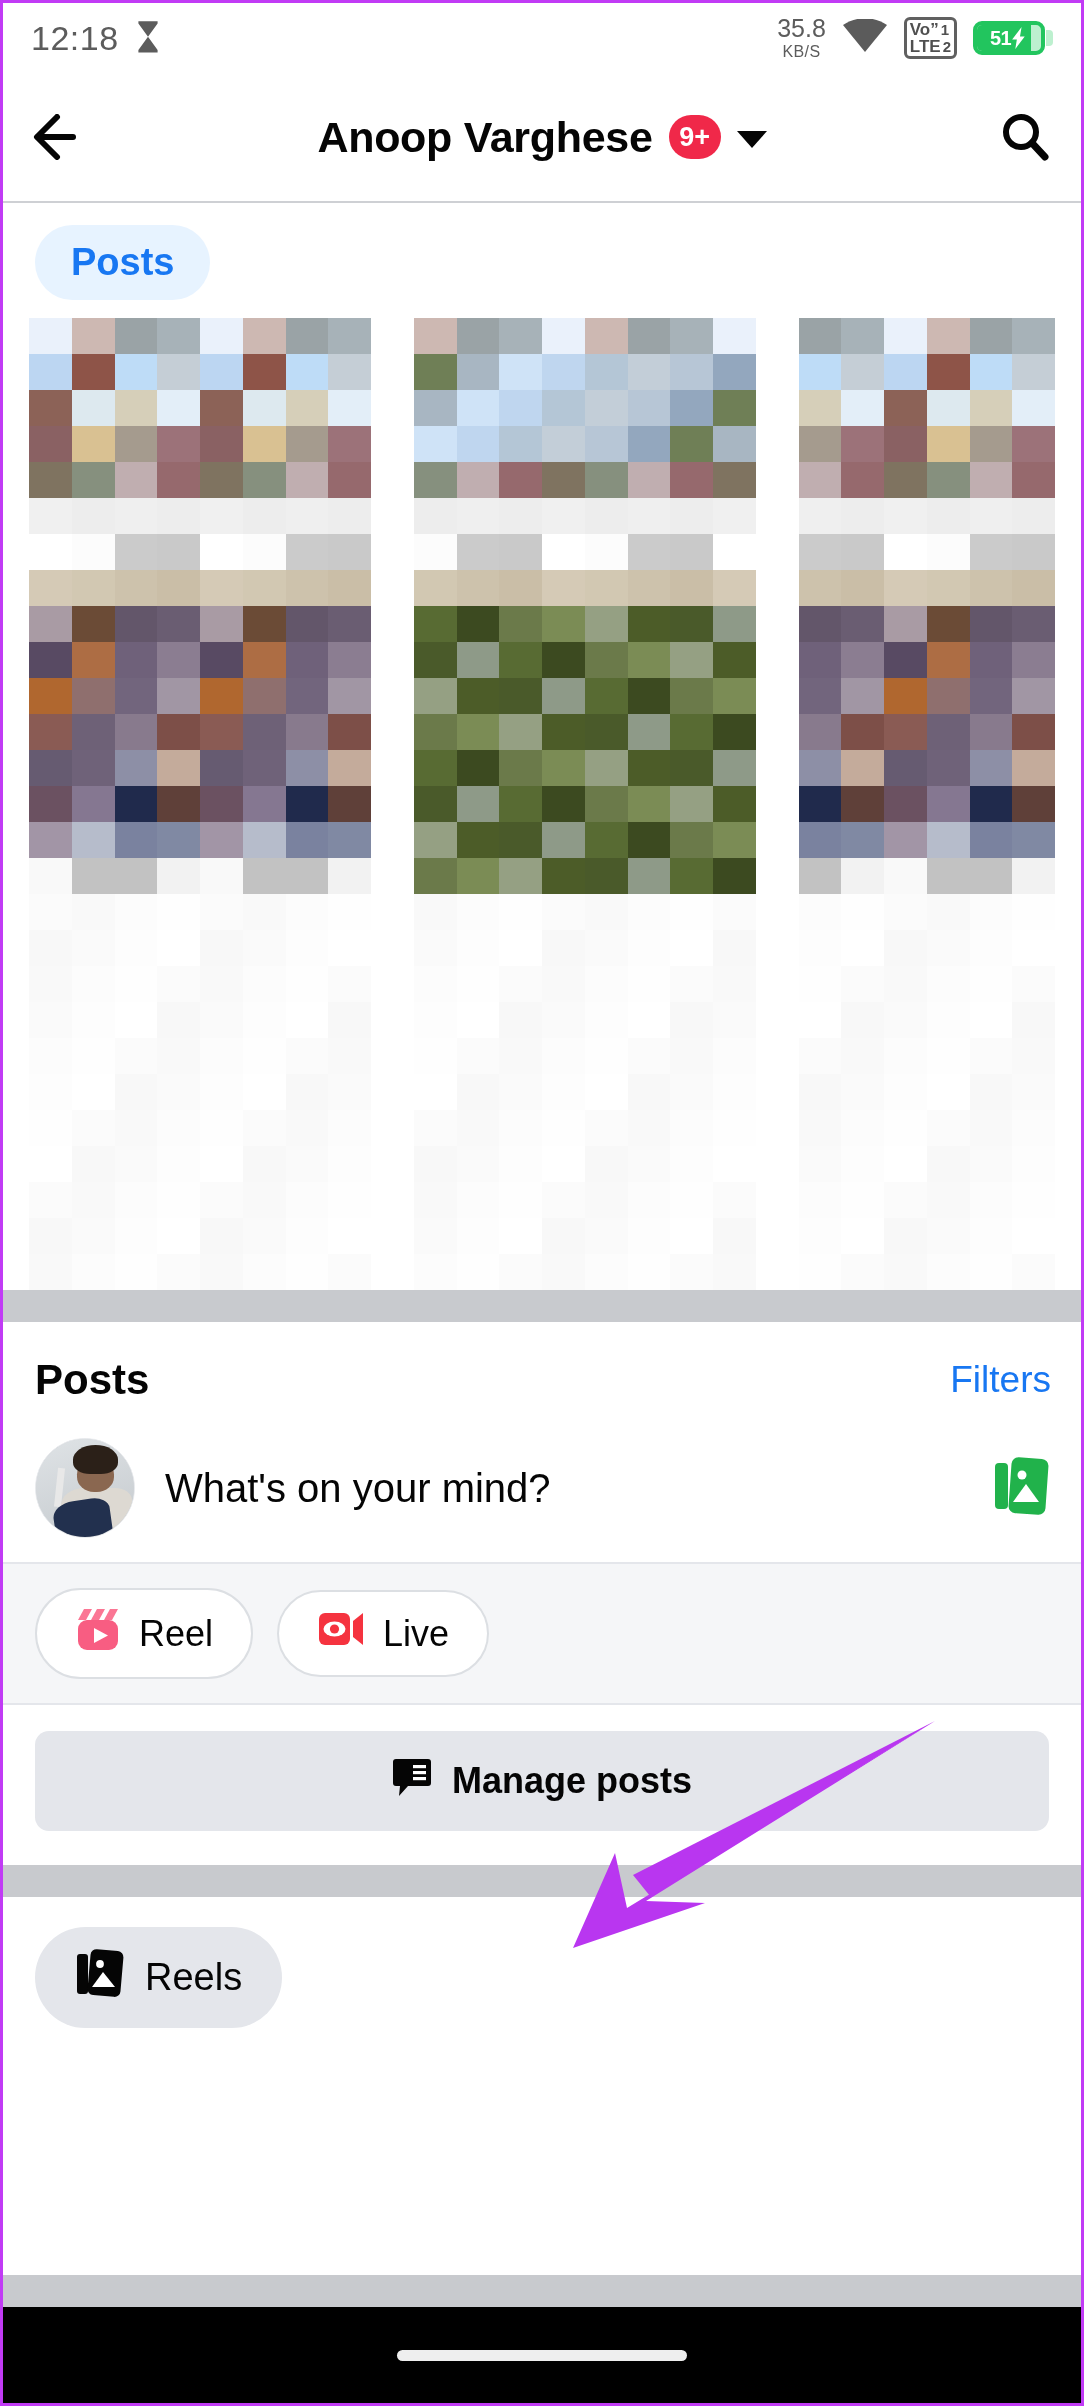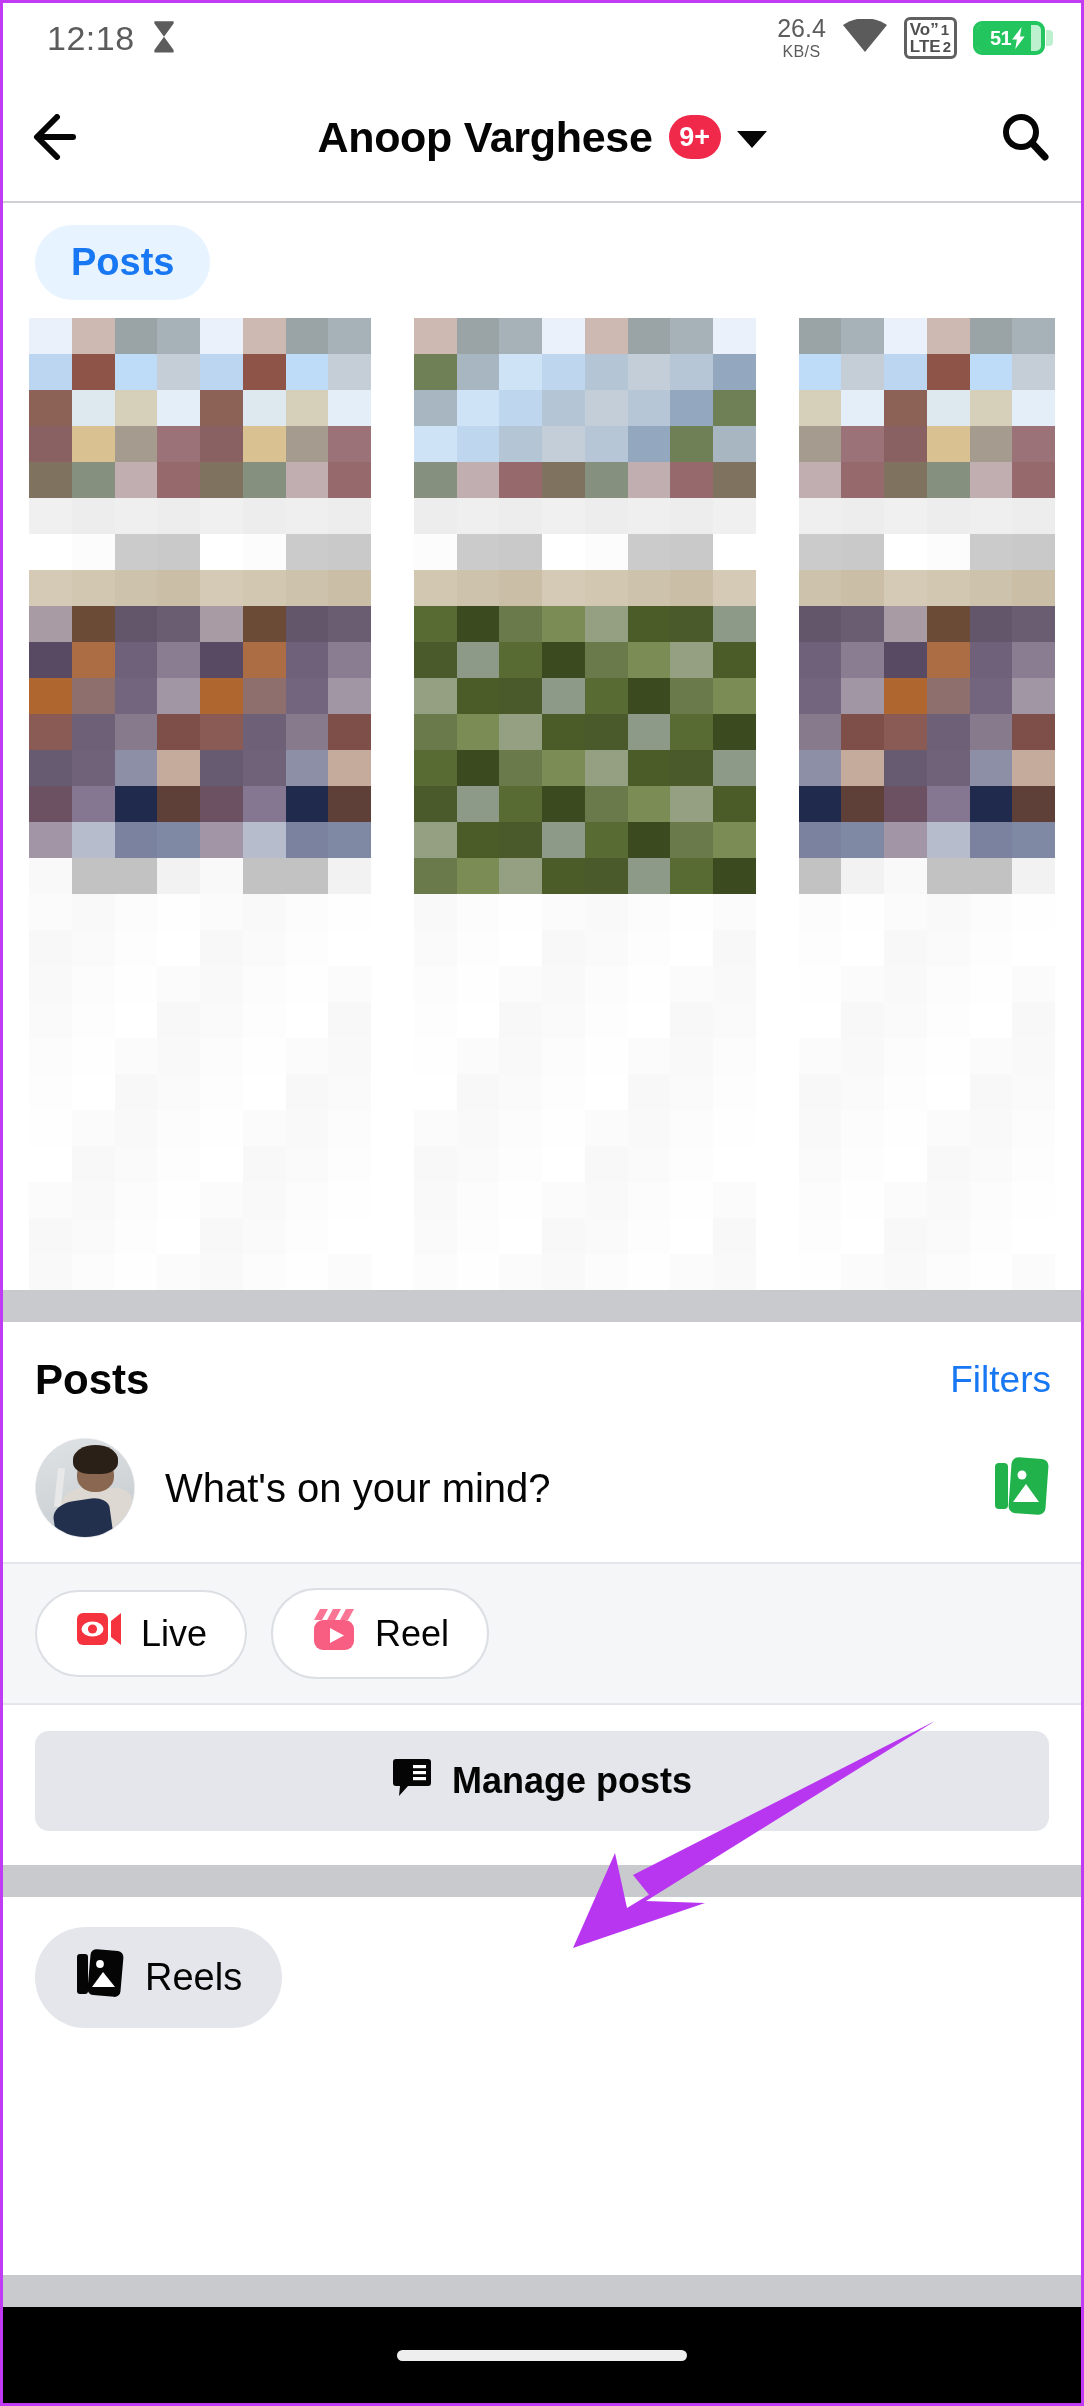--- a/index.html
+++ b/index.html
@@ -17,21 +17,20 @@
     overflow: hidden;
   }
 
   
   .statusbar {
     position: relative;
     height: 70px;
     display: flex; align-items: center;
     padding: 0 28px;
     background: #ffffff;
-    margin-left: 16px;
   }
   .sb-time {
     font-size: 34px; color: #5c5c5c; letter-spacing: .5px;
     font-family: "Liberation Sans", sans-serif;
   }
   .sb-hourglass { margin-left: 14px; display:flex; align-items:center; }
   .sb-right { margin-left: auto; display:flex; align-items:center; gap: 16px; }
   .sb-kbs { text-align: center; line-height: 1; color:#5c5c5c; }
   .sb-kbs .n { font-size: 25px; display:block; }
   .sb-kbs .u { font-size: 16px; display:block; margin-top:3px; letter-spacing:.4px;}
@@ -184,21 +183,21 @@
   <div class="statusbar">
     <span class="sb-time">12:18</span>
     <span class="sb-hourglass">
       <svg width="30" height="36" viewBox="0 0 24 30">
         <path d="M4 1h16v2l-8 11 8 11v2H4v-2l8-11L4 3z" fill="#5c5c5c"></path>
       </svg>
     </span>
 
     <div class="sb-right">
       <div class="sb-kbs">
-        <span class="n">26.4</span>
+        <span class="n">35.8</span>
         <span class="u">KB/S</span>
       </div>
 
       <span>
         <svg width="46" height="34" viewBox="0 0 46 34">
           <path d="M1 6 C14 -3, 32 -3, 45 6 L23 33 Z" fill="#5b5b5b"></path>
         </svg>
       </span>
 
       <span class="volte-box">
@@ -931,41 +930,41 @@
           <rect x="17" y="1" width="37" height="56" rx="7" fill="#21b24b" transform="rotate(4 35 29)"></rect>
           <circle cx="29" cy="18" r="4.5" fill="#ffffff"></circle>
           <path d="M20 45 L33 27 L46 45 Z" fill="#ffffff"></path>
         </svg>
       </span>
     </div>
 
     <div class="quickrow">
       <div class="pill">
         <span>
-          <svg width="48" height="42" viewBox="0 0 48 42">
-            <rect x="2" y="5" width="31" height="32" rx="6" fill="#f5333f"></rect>
-            <path d="M36 13 L46 5 L46 37 L36 29 Z" fill="#f5333f"></path>
-            <ellipse cx="17.5" cy="21" rx="11" ry="7.5" fill="#ffffff"></ellipse>
-            <circle cx="17.5" cy="21" r="4.6" fill="#f5333f"></circle>
-          </svg>
-        </span>
-        <span>Live</span>
-      </div>
-
-      <div class="pill">
-        <span>
           <svg width="46" height="46" viewBox="0 0 46 46">
             <rect x="3" y="14" width="40" height="30" rx="9" fill="#f85d82"></rect>
             <path d="M3 14 L9 3 L17 3 L11 14 Z" fill="#fb7694"></path>
             <path d="M16 14 L22 3 L30 3 L24 14 Z" fill="#fb7694"></path>
             <path d="M29 14 L35 3 L43 3 L37 14 Z" fill="#fb7694"></path>
             <path d="M19 22 L33 29.5 L19 37 Z" fill="#ffffff"></path>
           </svg>
         </span>
         <span>Reel</span>
+      </div>
+
+      <div class="pill">
+        <span>
+          <svg width="48" height="42" viewBox="0 0 48 42">
+            <rect x="2" y="5" width="31" height="32" rx="6" fill="#f5333f"></rect>
+            <path d="M36 13 L46 5 L46 37 L36 29 Z" fill="#f5333f"></path>
+            <ellipse cx="17.5" cy="21" rx="11" ry="7.5" fill="#ffffff"></ellipse>
+            <circle cx="17.5" cy="21" r="4.6" fill="#f5333f"></circle>
+          </svg>
+        </span>
+        <span>Live</span>
       </div>
     </div>
 
     <div class="manage-wrap">
       <div class="manage-btn">
         <span>
           <svg width="40" height="42" viewBox="0 0 40 42">
             <path d="M4 3 H36 A3 3 0 0 1 39 6 V27 A3 3 0 0 1 36 30 H16 L7 40 L8 30 H4 A3 3 0 0 1 1 27 V6 A3 3 0 0 1 4 3 Z" fill="#050505"></path>
             <rect x="21" y="9" width="13" height="3.2" fill="#ffffff"></rect>
             <rect x="21" y="15" width="13" height="3.2" fill="#ffffff"></rect>

